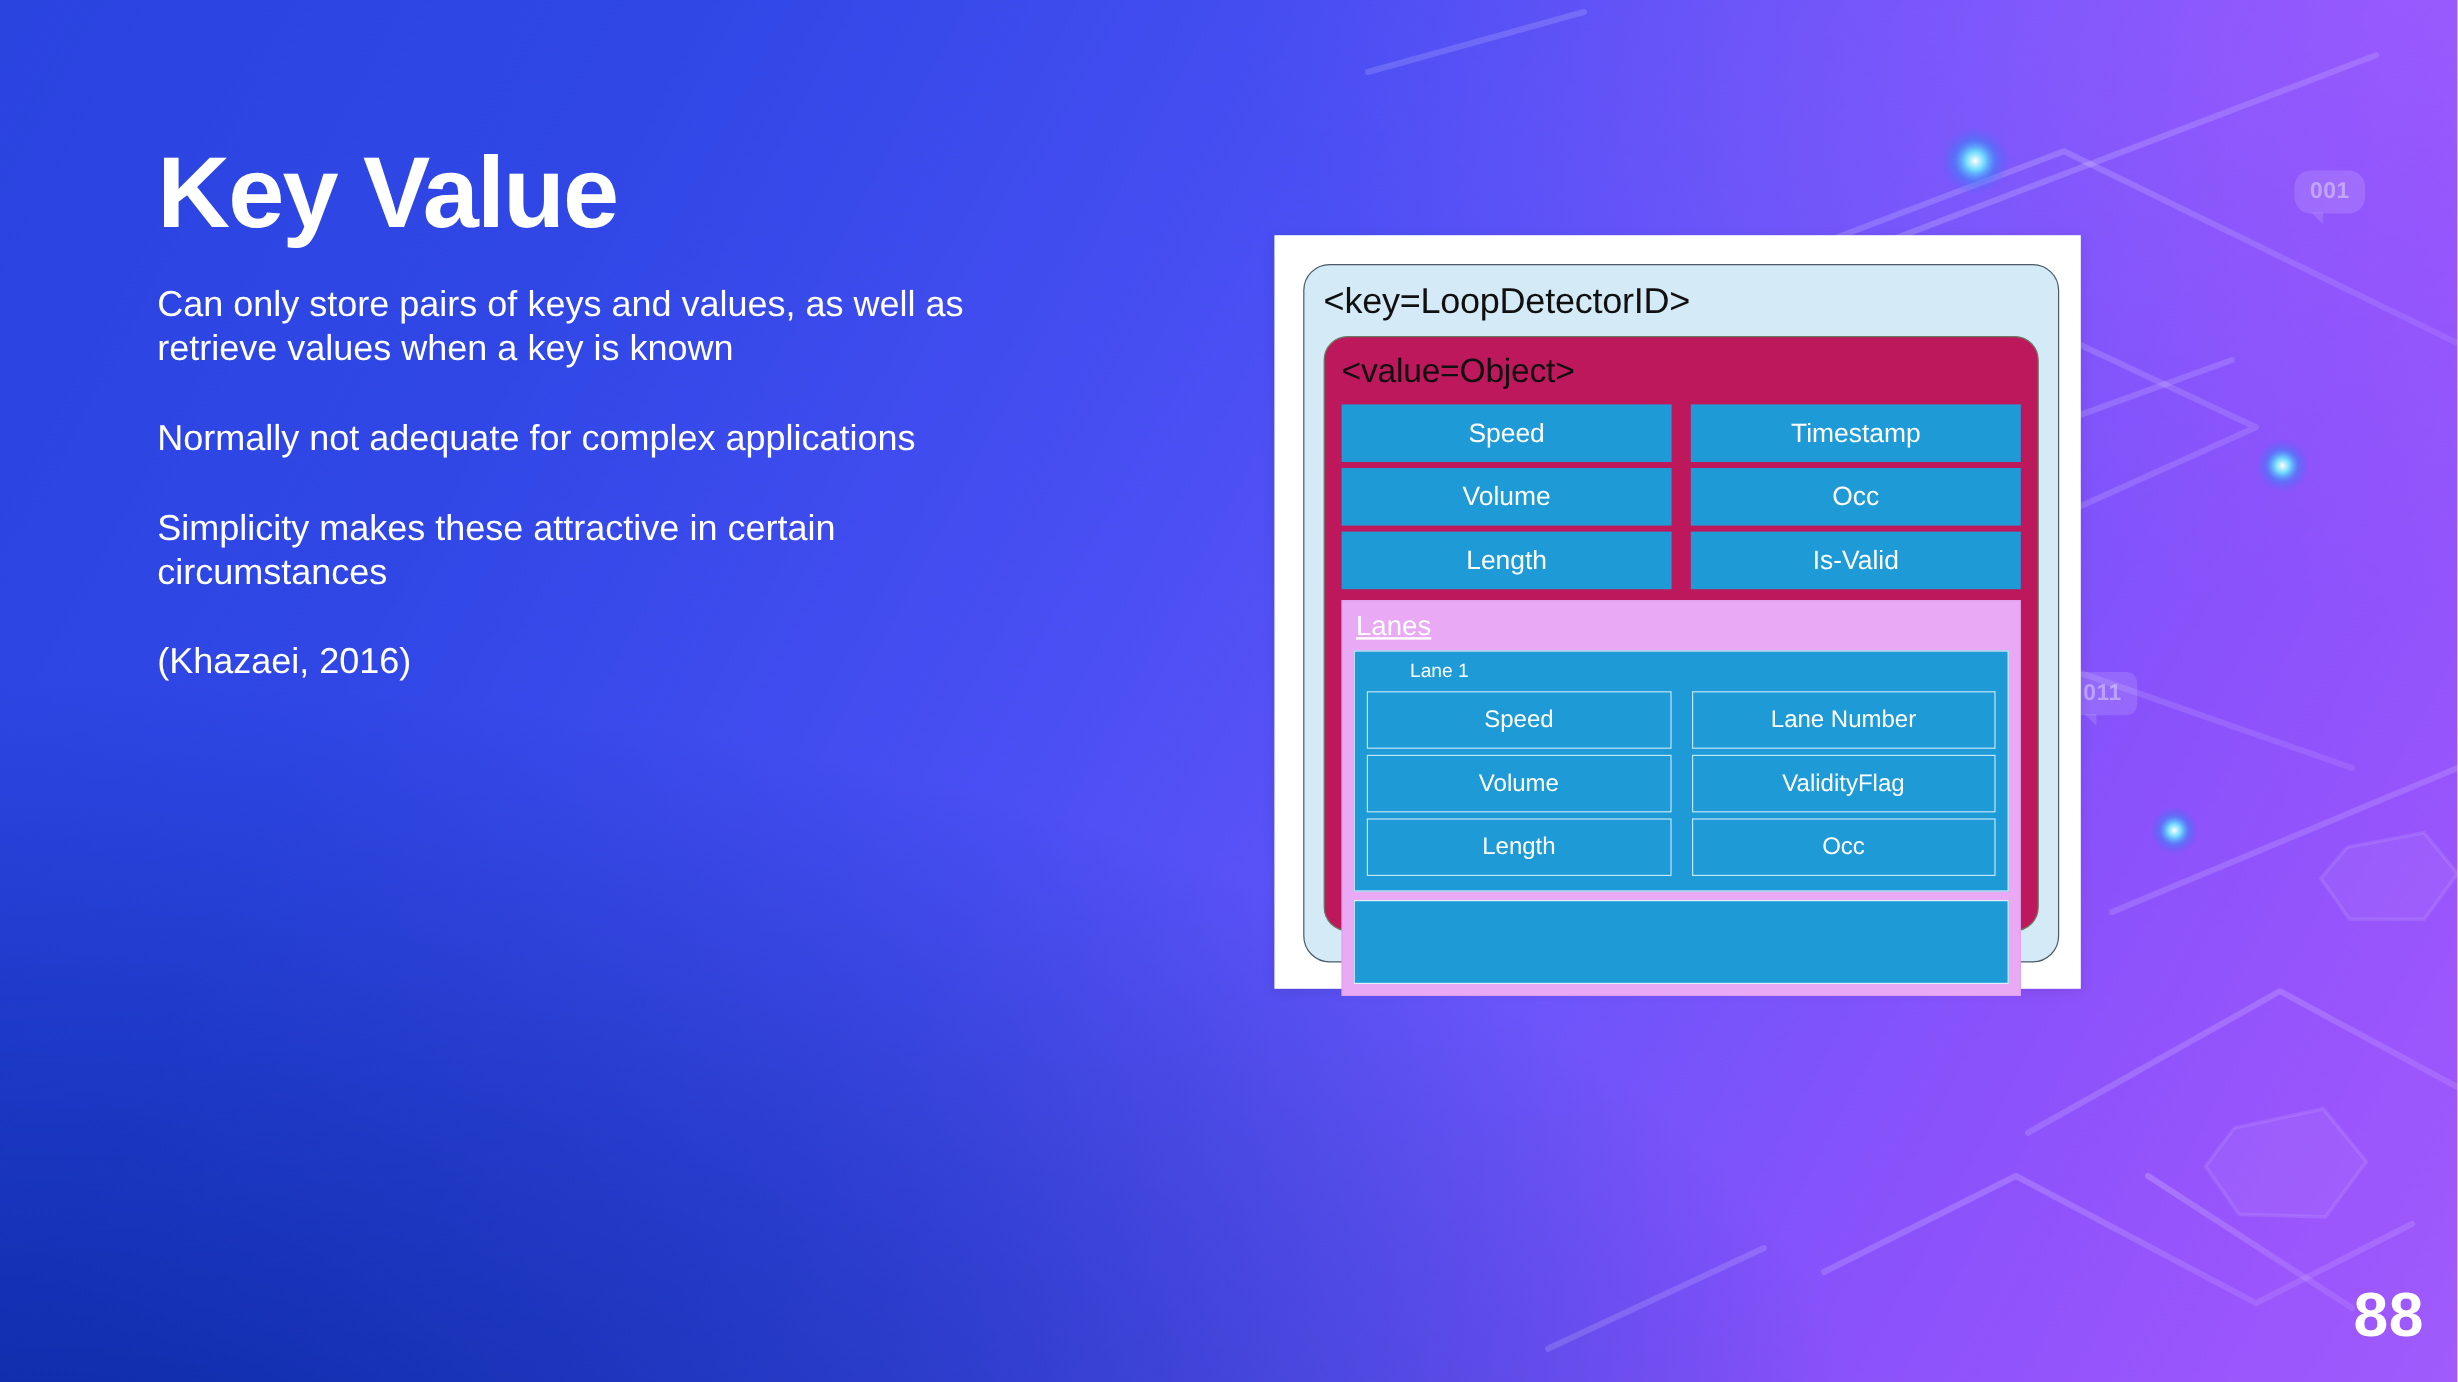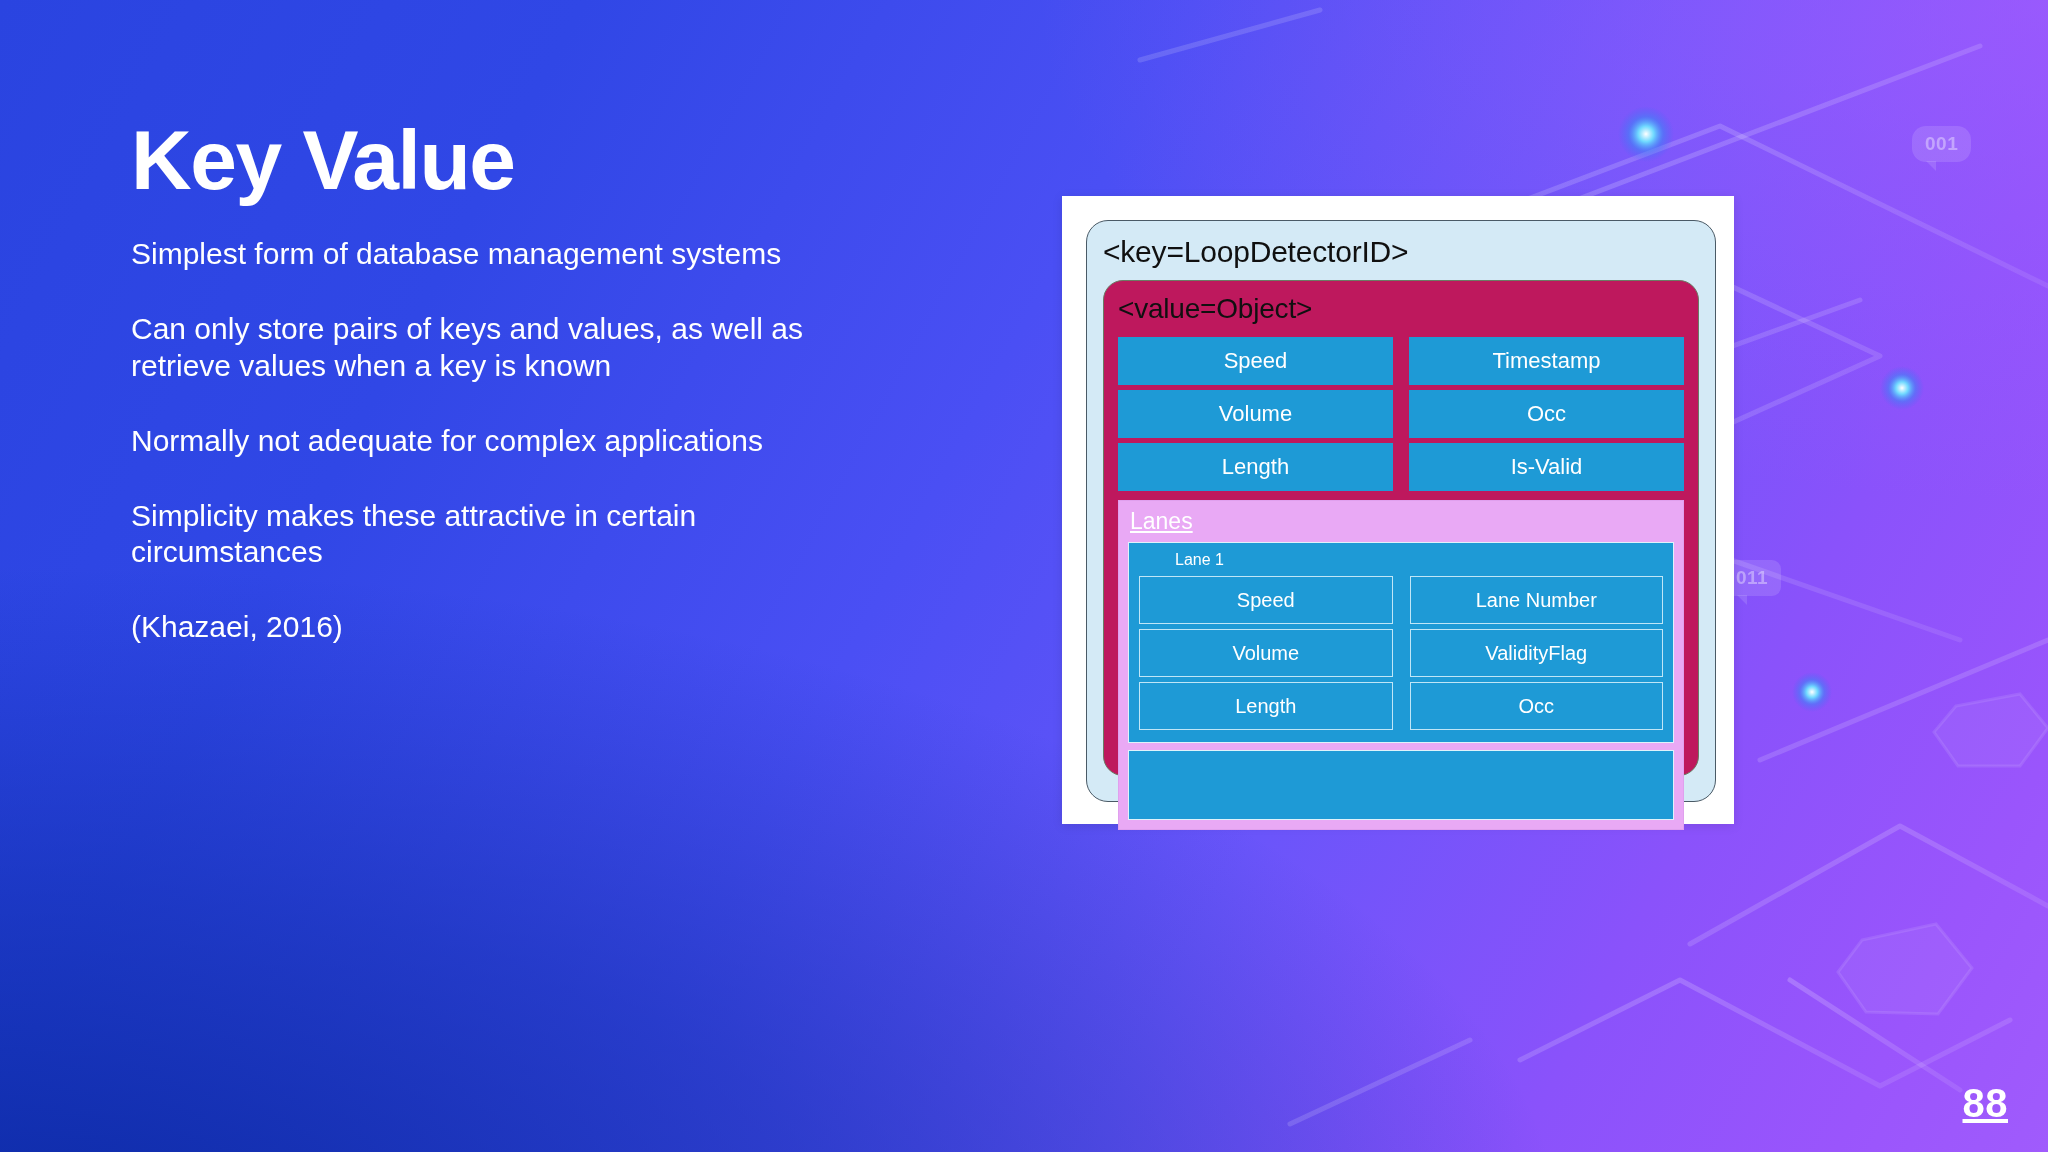--- a/index.html
+++ b/index.html
@@ -178,26 +178,25 @@
     text-align:center;
     padding:12px 4px;
     line-height:1.1;
   }
 
   .lane-empty { height:48px; }
 
   
   .page-number {
     position:absolute;
-    right:40px; bottom:26px;
-    font-size:40px;
+    right:28px; bottom:26px;
+    font-size:52px;
     font-weight:bold;
     color:#ffffff;
     letter-spacing:0.5px;
-    text-decoration:underline;
   }
 
   
   .deco-badge {
     position:absolute;
     background:rgba(255,255,255,.13);
     color:rgba(255,255,255,.38);
     border-radius:9px;
     font-size:19px;
     font-weight:bold;
@@ -206,21 +205,21 @@
   }
   .deco-badge::after {
     content:"";
     position:absolute;
     left:14px; bottom:-9px;
     width:0; height:0;
     border-left:10px solid transparent;
     border-right:0 solid transparent;
     border-top:10px solid rgba(255,255,255,.13);
   }
-  #badge-001 { left:1912px; top:126px;border-radius:14px; }
+  #badge-001 { left:1912px; top:142px;border-radius:14px; }
   #badge-011 { left:1723px; top:560px; }
 </style>
 </head>
 <body>
 
 <div id="slide">
 
   <div class="bg-deco">
     <svg viewBox="0 0 2048 1152" preserveAspectRatio="none" aria-hidden="true">
       <defs>
@@ -259,21 +258,20 @@
     </svg>
   </div>
 
   <div class="deco-badge" id="badge-001">001</div>
   <div class="deco-badge" id="badge-011">011</div>
 
   <div class="left-col">
     <h1 class="slide-title">Key Value</h1>
 
     <div class="body-list" id="body-list">
-        <p class="body-para">Simplest form of database management systems</p>
         <p class="body-para">Can only store pairs of keys and values, as well as retrieve values when a key is known</p>
         <p class="body-para">Normally not adequate for complex applications</p>
         <p class="body-para">Simplicity makes these attractive in certain circumstances</p>
         <p class="body-para">(Khazaei, 2016)</p>
       </div>
   </div>
 
   <div class="diagram-card">
     <div class="key-panel">
 

